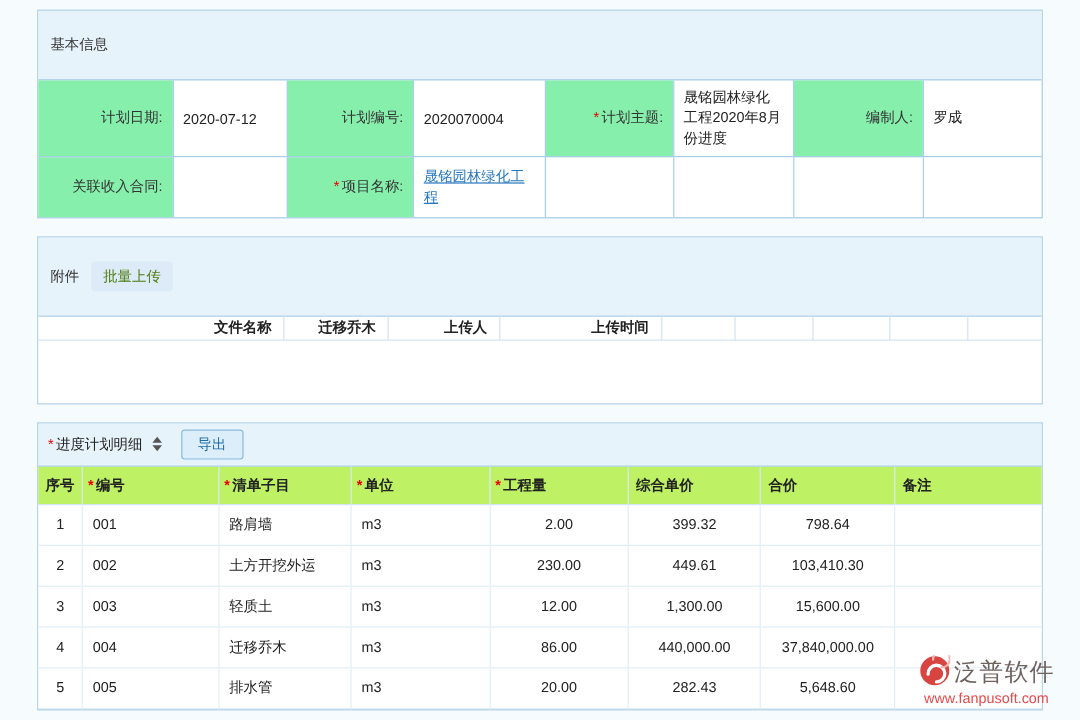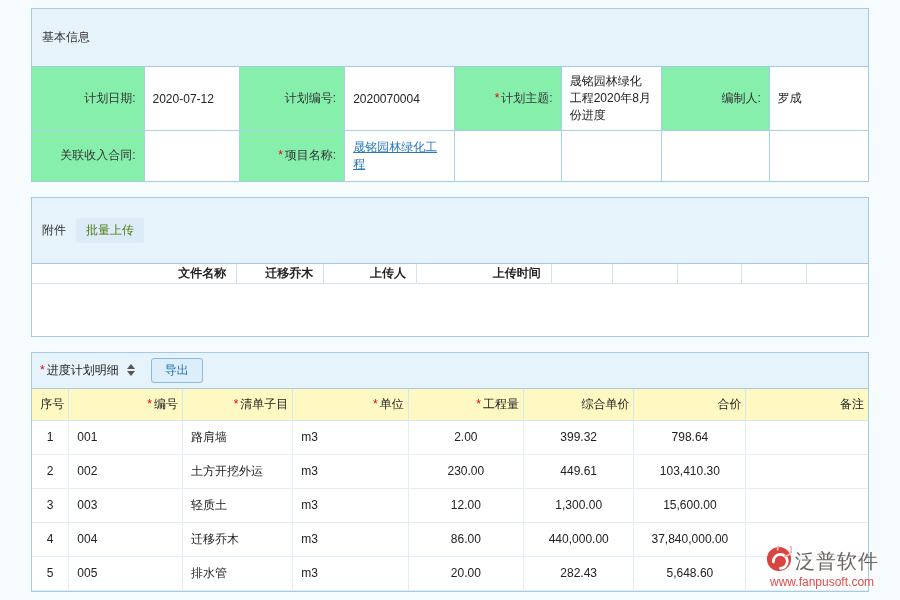--- a/index.html
+++ b/index.html
@@ -106,25 +106,25 @@
     gap: 6px;
   }
   .sort-arrows { display: inline-flex; flex-direction: column; gap: 2px; cursor: pointer; padding: 0 2px; }
   .tri { width: 0; height: 0; border-left: 4px solid transparent; border-right: 4px solid transparent; }
   .tri.up { border-bottom: 5px solid #555; }
   .tri.down { border-top: 5px solid #555; }
   .detail-bar .btn-blue { margin-left: 8px; }
 
   table.detail-table { width: 100%; border-collapse: collapse; table-layout: fixed; }
   table.detail-table th {
-    font-weight: normal;
-    text-align: right;
+    font-weight: bold;
+    text-align: left;
     padding: 7px 4px;
     border: 1px solid #d6e7f3;
-    background: #fef9c3;
+    background: #bef264;
     color: #222;
   }
   table.detail-table td {
     padding: 8px 8px;
     border: 1px solid #e2eef7;
     background: #fff;
     color: #222;
     word-break: break-all;
   }
   table.detail-table th:first-child, table.detail-table td:first-child { border-left: none; }

